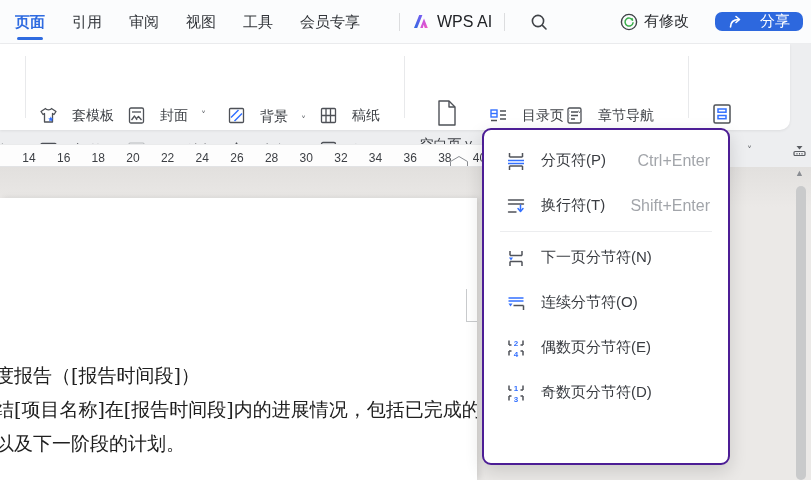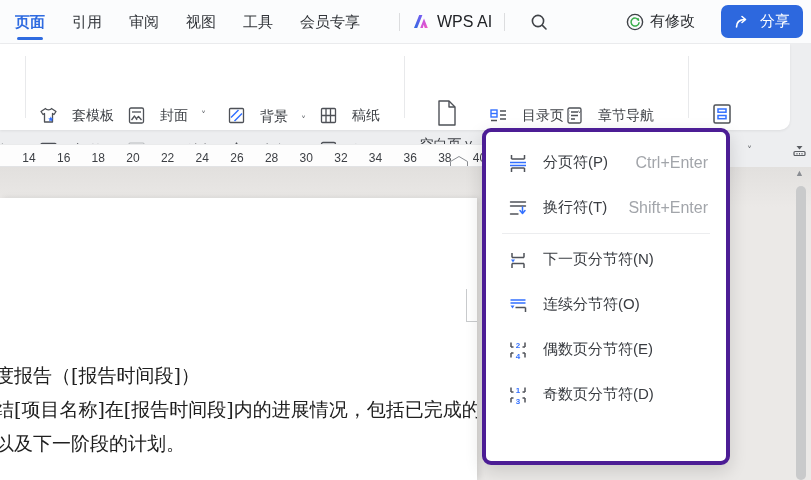--- a/index.html
+++ b/index.html
@@ -10,21 +10,21 @@
   .topbar { position:absolute; left:0; top:0; width:811px; height:44px; background:#FBFCFD; border-bottom:1px solid #ECEDEF; display:flex; align-items:center; }
   .tabs { display:flex; align-items:center; padding-left:15px; }
   .tab { font-size:15px; color:#33363B; margin-right:27px; position:relative; height:44px; line-height:44px; cursor:default; white-space:nowrap; }
   .tab.active { color:#2F6BE0; font-weight:700; }
   .tab.active::after { content:""; position:absolute; left:2px; right:2px; bottom:4px; height:3px; border-radius:2px; background:#2F6BE0; }
   .vdiv { width:1px; height:18px; background:#DCDDDF; margin:0 12px; }
   .wpsai { display:flex; align-items:flex-end; gap:6px; font-size:16px; color:#212327; }
   .searchbtn { margin-left:12px; display:flex; align-items:center; }
   .topright { margin-left:auto; display:flex; align-items:center; padding-right:8px; }
   .modified { display:flex; align-items:center; gap:5px; font-size:15px; color:#2A2C30; margin-right:26px; }
-  .sharebtn { display:flex; align-items:center; gap:10px; background:#2D68DE; color:#fff; font-size:15px; border:none; border-radius:7px; height:33px; padding:0 13px; cursor:pointer; }
+  .sharebtn { display:flex; align-items:center; gap:16px; background:#2D68DE; color:#fff; font-size:15px; border:none; border-radius:7px; height:19px; padding:0 13px; cursor:pointer; }
 
   
   .ribbon { position:absolute; left:0; top:44px; width:790px; height:86px; background:#FFFFFF; border-bottom-right-radius:10px; box-shadow:0 1px 3px rgba(0,0,0,.07); }
   .gdiv { position:absolute; top:12px; width:1px; height:62px; background:#E8E9EB; }
   .rbtn { position:absolute; display:flex; align-items:center; gap:13px; font-size:14px; color:#3E4146; padding:3px 4px; border-radius:4px; white-space:nowrap; cursor:pointer; }
   .rbtn .arrow { font-size:10px; color:#696C71; font-family:"DejaVu Sans",sans-serif; }
   .rbtn.active { background:#E3E4E6; }
   .rbtn.disabled { color:#C3C5C9; }
   .bigbtn { position:absolute; left:410px; top:50px; width:72px; height:66px; display:flex; flex-direction:column; align-items:center; justify-content:space-between; padding:4px 0 6px; font-size:14px; color:#3E4146; border-radius:4px; cursor:pointer; }
   .bigbtn .lbl { display:flex; align-items:center; gap:3px; }
@@ -38,21 +38,21 @@
   .indent-marker { position:absolute; left:450px; top:11px; }
 
   
   .docarea { position:absolute; left:0; top:167px; width:811px; height:313px; background:linear-gradient(#E2E0DE,#EBE9E7 40px); }
   .page { position:absolute; left:0; top:31px; width:477px; height:282px; background:#FFFFFF; box-shadow:3px 0 6px rgba(0,0,0,.10); overflow:hidden; }
   .marginmark-v { position:absolute; left:466px; top:91px; width:1px; height:33px; background:#C9CBCD; }
   .marginmark-h { position:absolute; left:466px; top:123px; width:13px; height:1px; background:#C9CBCD; }
   .docline { position:absolute; left:-5px; white-space:nowrap; font-family:"DejaVu Serif","Liberation Serif",serif; font-size:19px; color:#202020; }
 
   
-  .menu { position:absolute; left:482px; top:128px; width:248px; height:337px; background:#FFFFFF; border:4px solid #4c1d95; border-radius:9px; box-shadow:0 6px 18px rgba(0,0,0,.14); padding:8px 0; }
+  .menu { position:absolute; left:482px; top:128px; width:248px; height:337px; background:#FFFFFF; border:2px solid #4c1d95; border-radius:9px; box-shadow:0 6px 18px rgba(0,0,0,.14); padding:8px 0; }
   .mitem { height:45px; display:flex; align-items:center; padding:0 18px 0 22px; cursor:pointer; }
   .mitem .micon { width:20px; height:20px; margin-right:15px; flex:none; }
   .mitem .mlabel { font-size:15px; color:#393C41; white-space:nowrap; }
   .mitem .mshort { margin-left:auto; font-size:16px; color:#A2A5AA; white-space:nowrap; }
   .mdiv { height:1px; background:#ECEDEF; margin:3px 16px; }
 
   
   .ruler-toggle { position:absolute; left:793px; top:146px; }
   .scroll-up { position:absolute; left:795px; top:168px; font-size:9px; color:#8A8D92; }
   .scroll-thumb { position:absolute; left:796px; top:186px; width:10px; height:294px; border-radius:5px; background:#C9CACB; }

